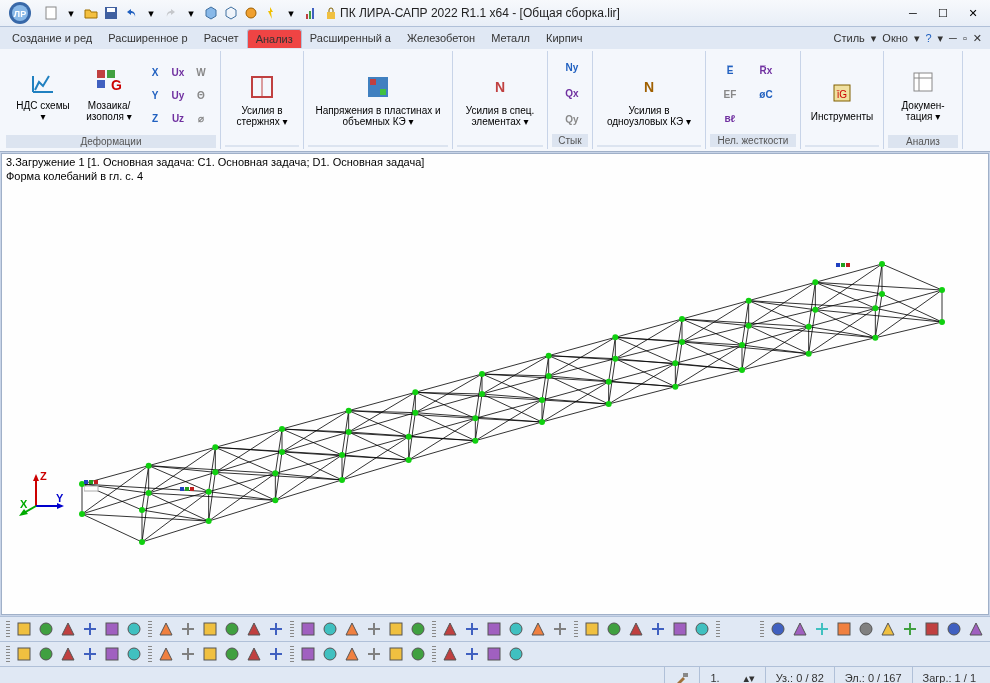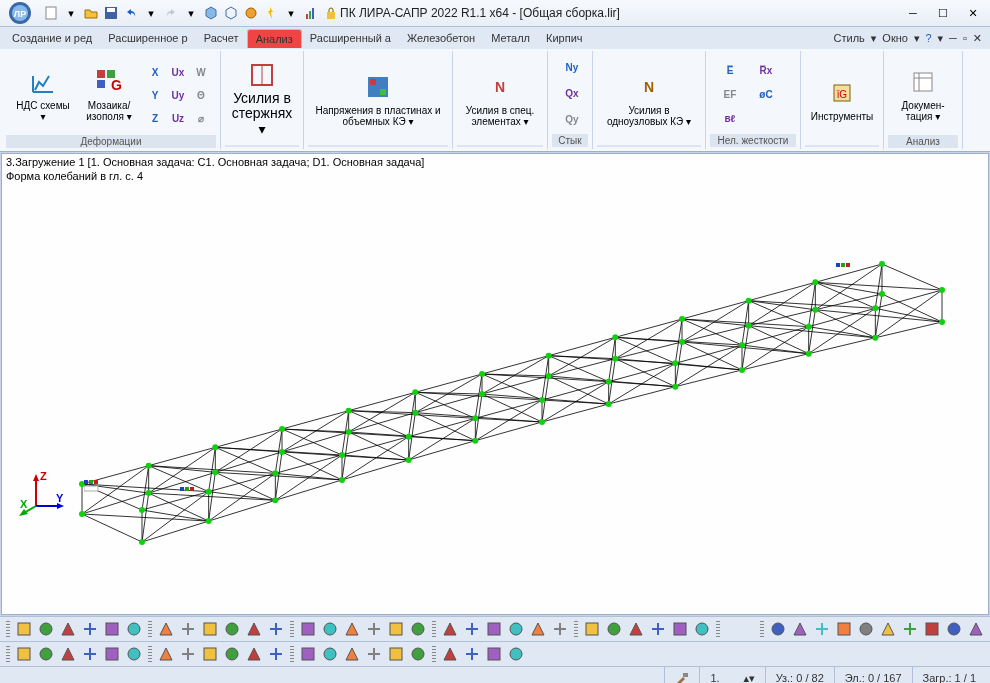--- a/index.html
+++ b/index.html
@@ -179,21 +179,21 @@
   </div>
   <div class="group" style="width:74px">
     <div class="group-body">
       <div class="big-btn" style="width:68px">
         <div class="ico">
             <svg width="28" height="28">
               <rect x="4" y="4" width="20" height="20" fill="none" stroke="#c04040" stroke-width="2"></rect>
               <line x1="14" y1="4" x2="14" y2="24" stroke="#c04040"></line>
             </svg>
           </div>
-        <div style="font-size:14px;line-height:1.1">Усилия в стержнях ▾</div>
+        <div style="font-size:10px;line-height:1.1">Усилия в стержнях ▾</div>
       </div>
     </div>
     <div class="group-label"></div>
   </div>
   <div class="group" style="width:140px">
     <div class="group-body">
       <div class="big-btn" style="width:132px">
         <div class="ico">
             <svg width="20" height="20">
               <rect width="20" height="20" fill="#4080c0"></rect>

